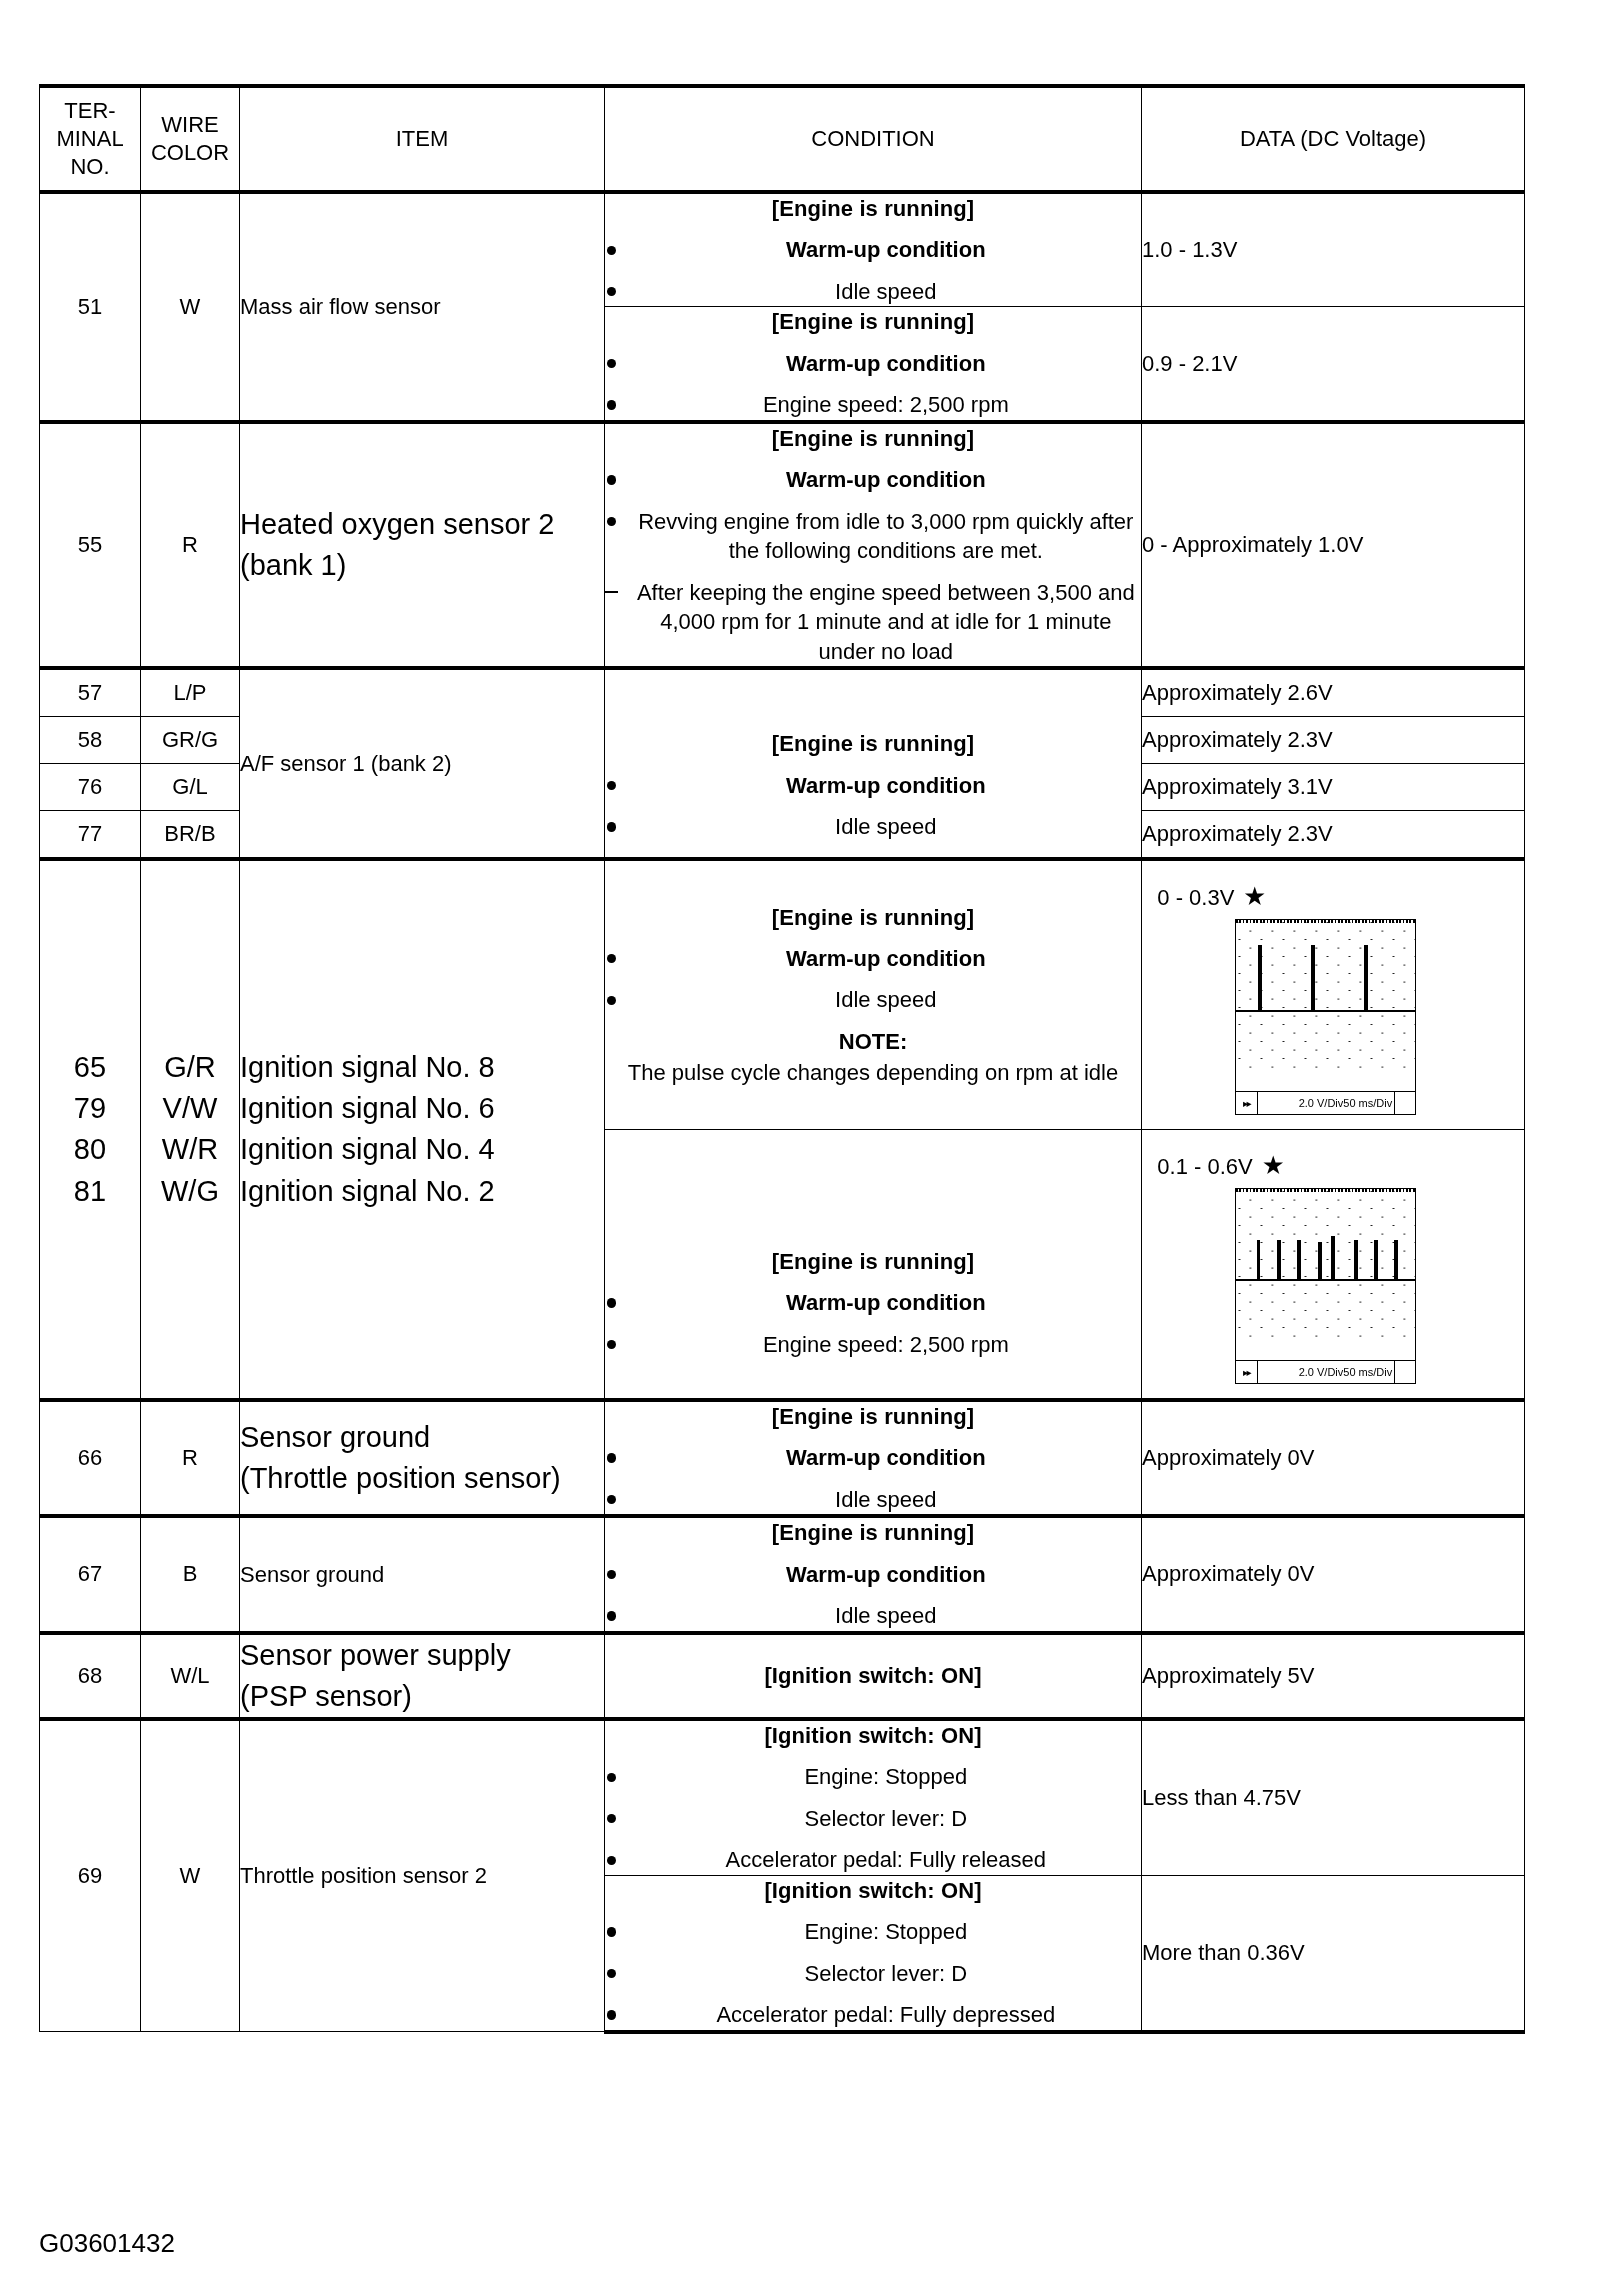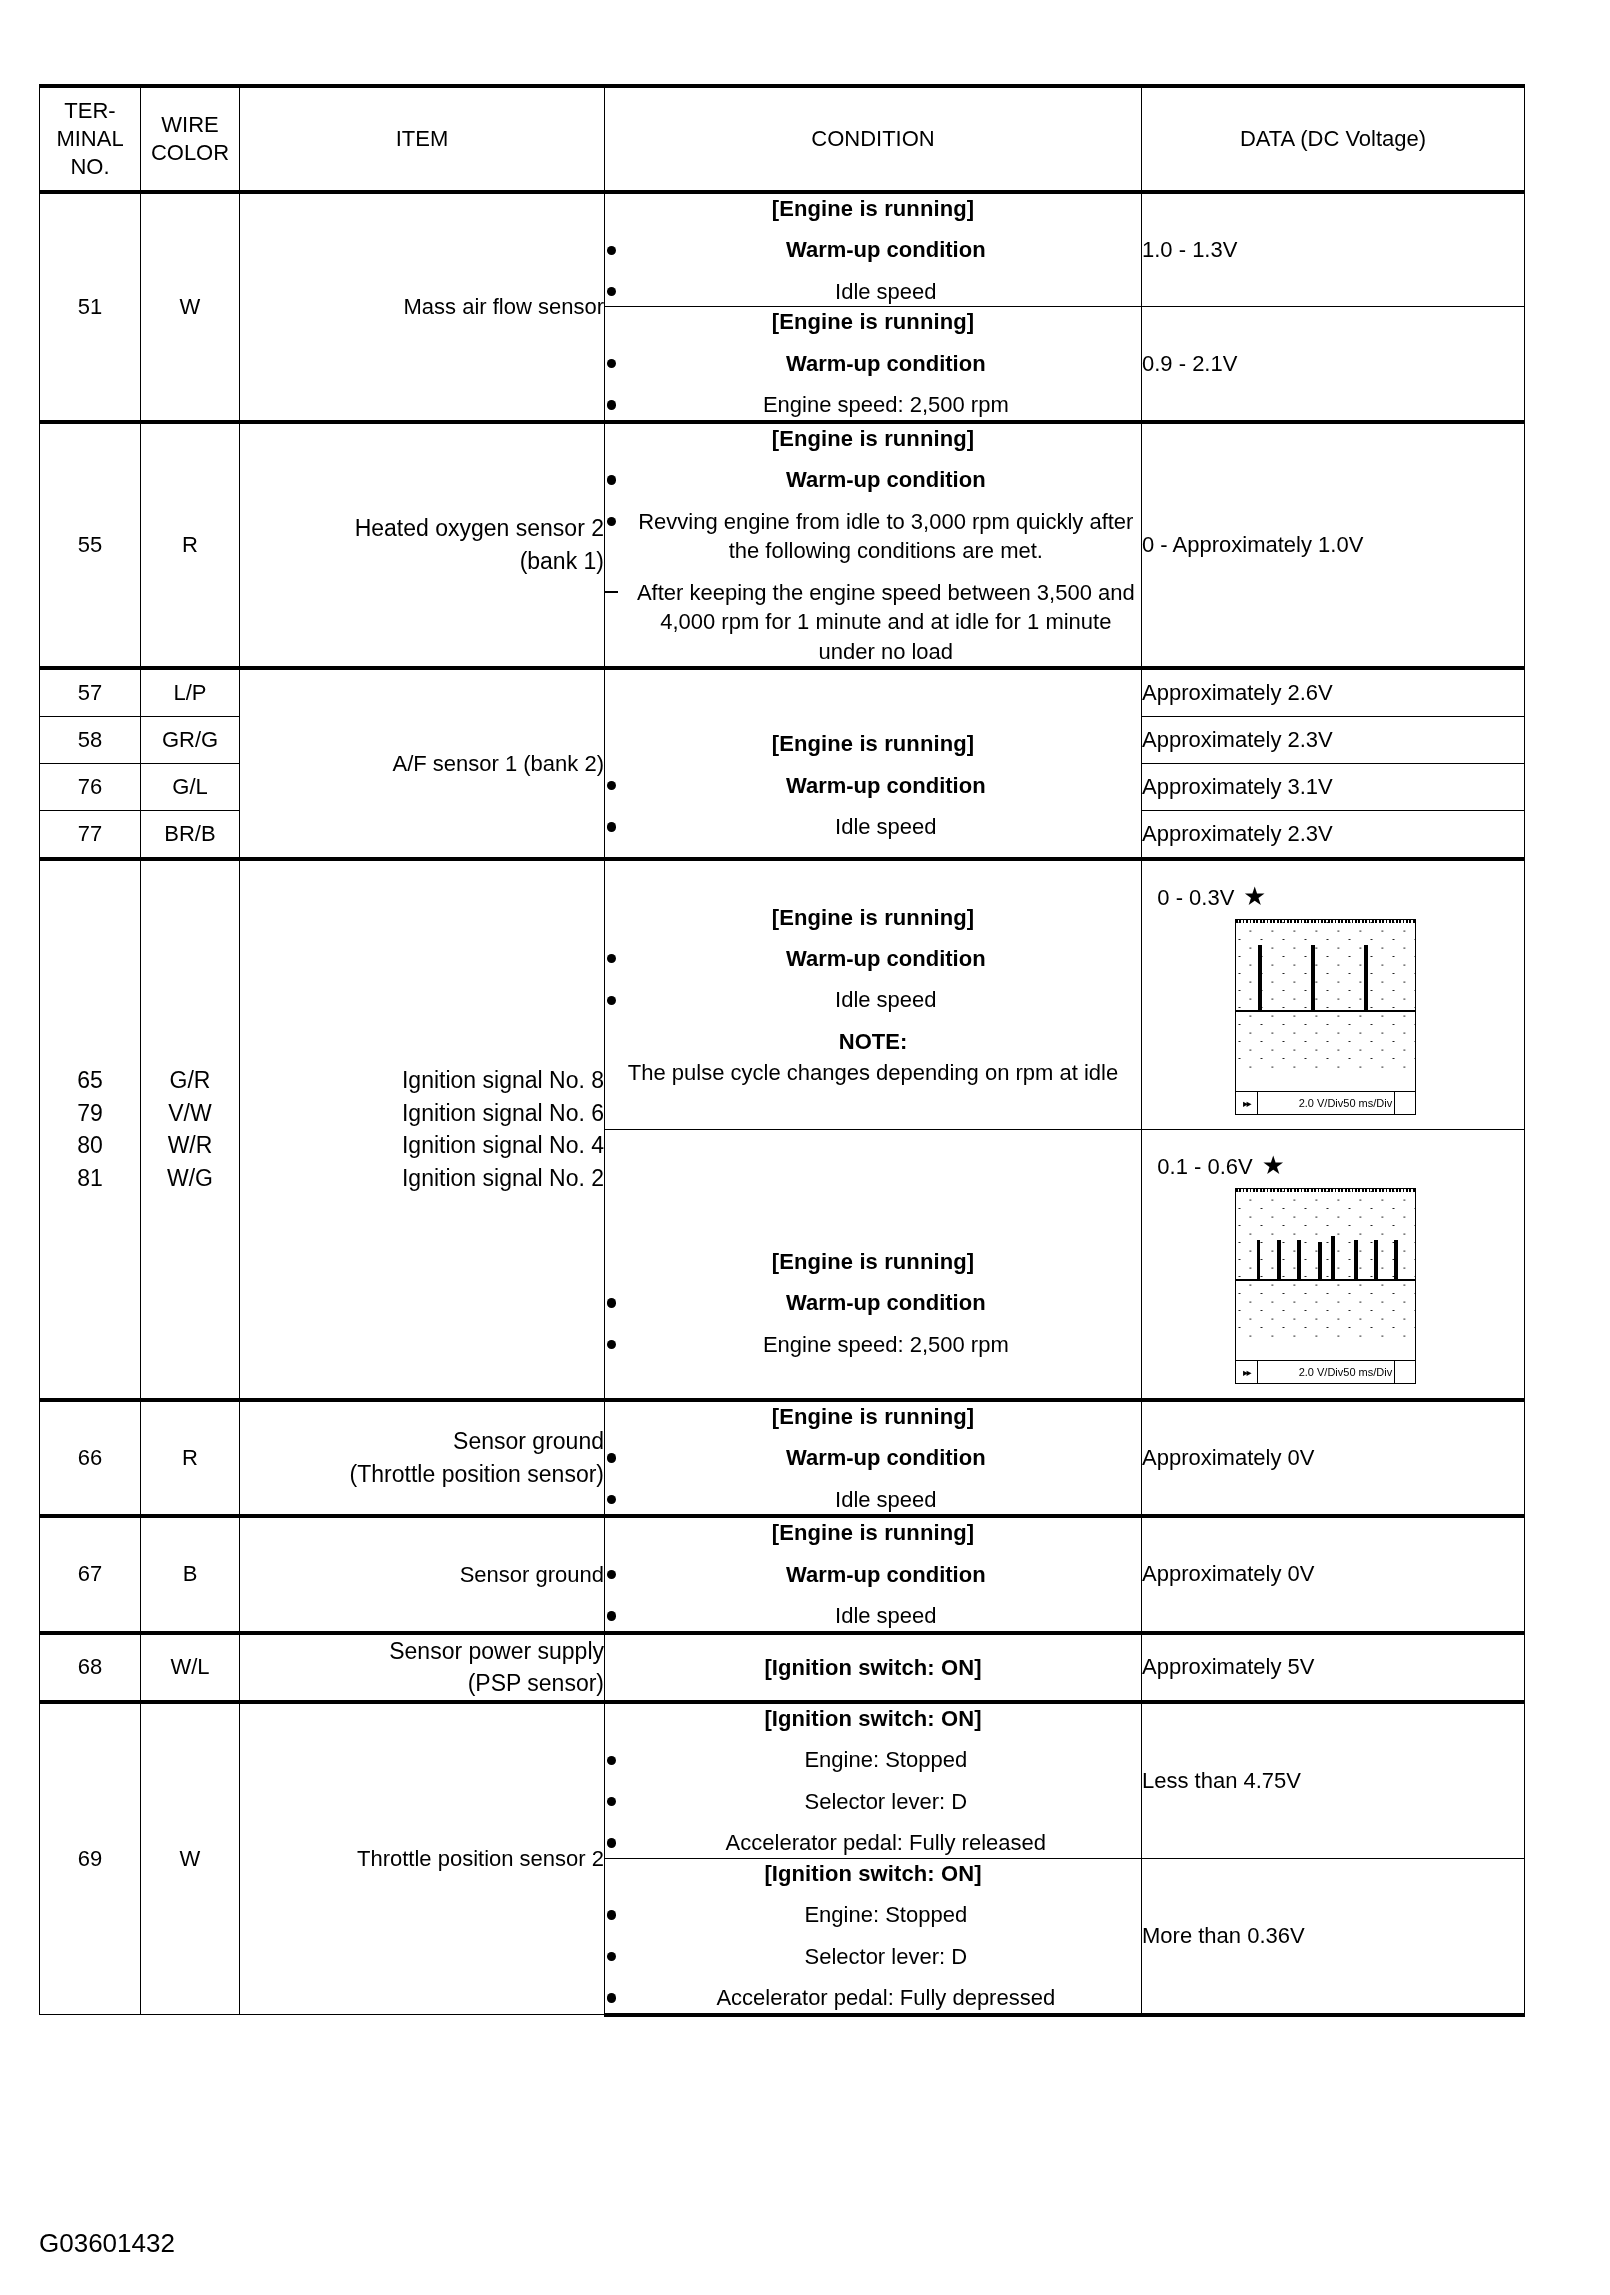--- a/index.html
+++ b/index.html
@@ -59,21 +59,20 @@
 
   
   .cell-term, .cell-wire {
     text-align: center;
     font-size: 22px;
   }
   .cell-item {
     font-size: 22px;
     line-height: 1.34;
     padding: 8.5px 0 8.5px 17px;
-    text-align: right;
   }
   .cell-cond {
     font-size: 22px;
     line-height: 1.34;
     padding: 13.6px 13.6px 13.6px 15.3px;
     vertical-align: top;
     text-align: center;
   }
   .cell-data {
     font-size: 22px;
@@ -122,21 +121,21 @@
     margin: 12px 0 1.7px 0;
   }
   .note-body {
     margin: 0;
     line-height: 1.34;
   }
 
   
   .stack {
     line-height: 1.42;
-    font-size: 23px;
+    font-size: 29px;
   }
   .stack div { white-space: nowrap; }
 
   
   .wave-wrap {
     padding: 10.2px 0 13.6px 15.3px;
   }
   .wave-label {
     font-size: 22px;
     margin-bottom: 8.5px;

